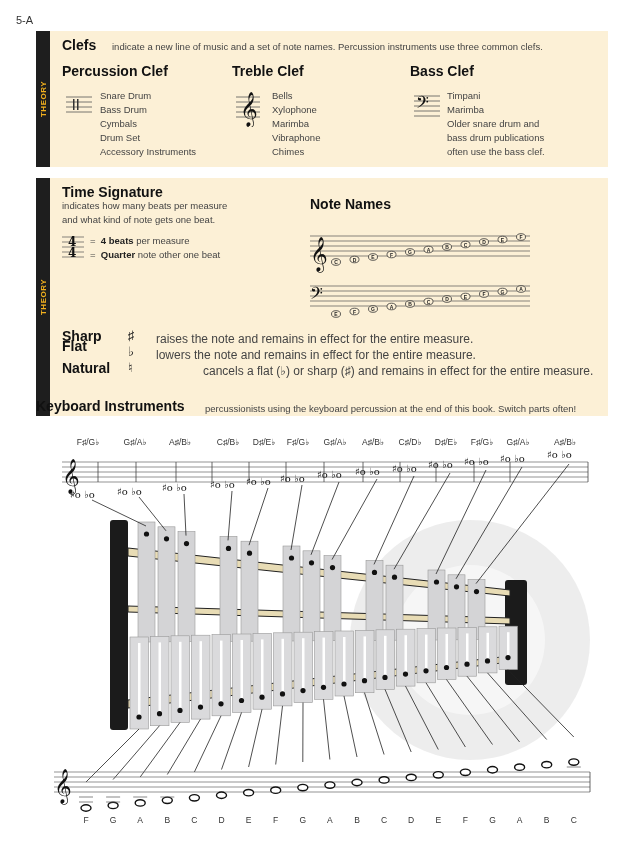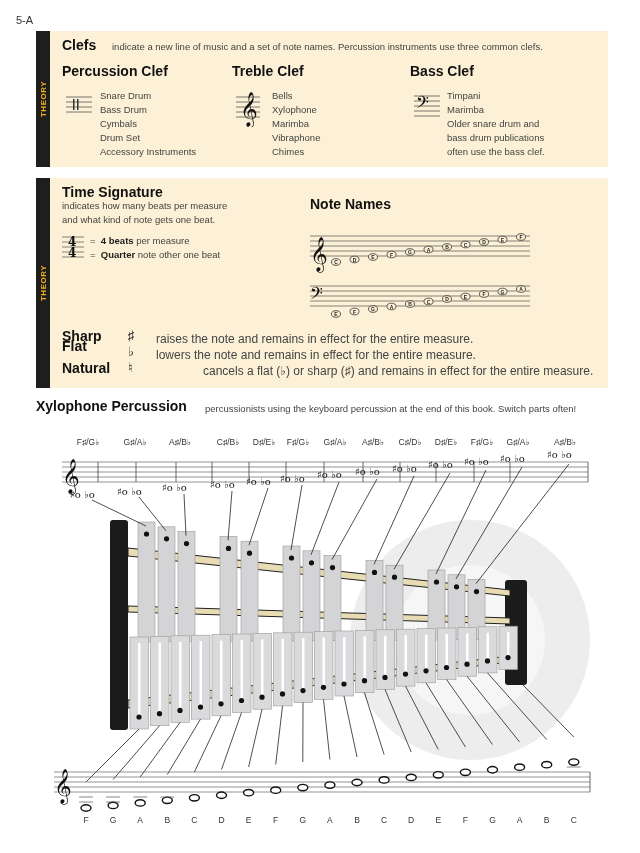--- a/index.html
+++ b/index.html
@@ -7,21 +7,21 @@
   body { position: relative; font-family: "Liberation Sans", sans-serif; color: #222; }
 
   .page-num { position: absolute; left: 16px; top: 14px; font-size: 11px; color: #333; }
 
   .theory-box { position: absolute; left: 36px; right: 32px; background: #fcf0d6; }
   .theory-tab { position: absolute; left: 0; top: 0; bottom: 0; width: 14px; background: #1e1e1e; }
   .theory-tab span { position: absolute; left: 50%; top: 50%; transform: translate(-50%,-50%) rotate(-90deg);
     color: #f2b01e; font-size: 8px; font-weight: bold; letter-spacing: 0.5px; white-space: nowrap; }
 
   .box1 { top: 31px; height: 136px; }
-  .box2 { top: 178px; height: 210px; }
+  .box2 { top: 178px; height: 238px; }
 
   .h-big { font-weight: bold; color: #111; font-size: 15px; }
   .small { font-size: 9.5px; color: #444; line-height: 14px; }
 
   .abs { position: absolute; }
 
   .clef-list div { font-size: 9.5px; color: #444; line-height: 14px; }
 
   .staff-icon line { stroke: #555; stroke-width: 0.8; }
 
@@ -197,21 +197,21 @@
 
   <div class="acc-row" style="top:160px; left:26px;">Flat</div>
   <div class="acc-sym" style="top:166px; left:92px;">♭</div>
   <div class="acc-desc" style="top:170px; left:120px;">lowers the note and remains in effect for the entire measure.</div>
 
   <div class="acc-row" style="top:182px; left:26px;">Natural</div>
   <div class="acc-sym" style="top:182px; left:92px;">♮</div>
   <div class="acc-desc" style="top:186px; left:120px;margin-left:47px;">cancels a flat (♭) or sharp (♯) and remains in effect for the entire measure.</div>
 </div>
 
-<div class="kp-title">Xylophone Percussion</div>
+<div class="kp-title">Keyboard Instruments</div>
 <div class="kp-desc">
   <div>percussionists using the keyboard percussion at the end of this book. Switch parts often!</div>
 </div>
 
 <div class="top-labels" id="top-labels">
     <span style="left: 28px;">F♯/G♭</span>
     <span style="left: 75px;">G♯/A♭</span>
     <span style="left: 120px;">A♯/B♭</span>
     <span style="left: 168px;">C♯/B♭</span>
     <span style="left: 204px;">D♯/E♭</span>

